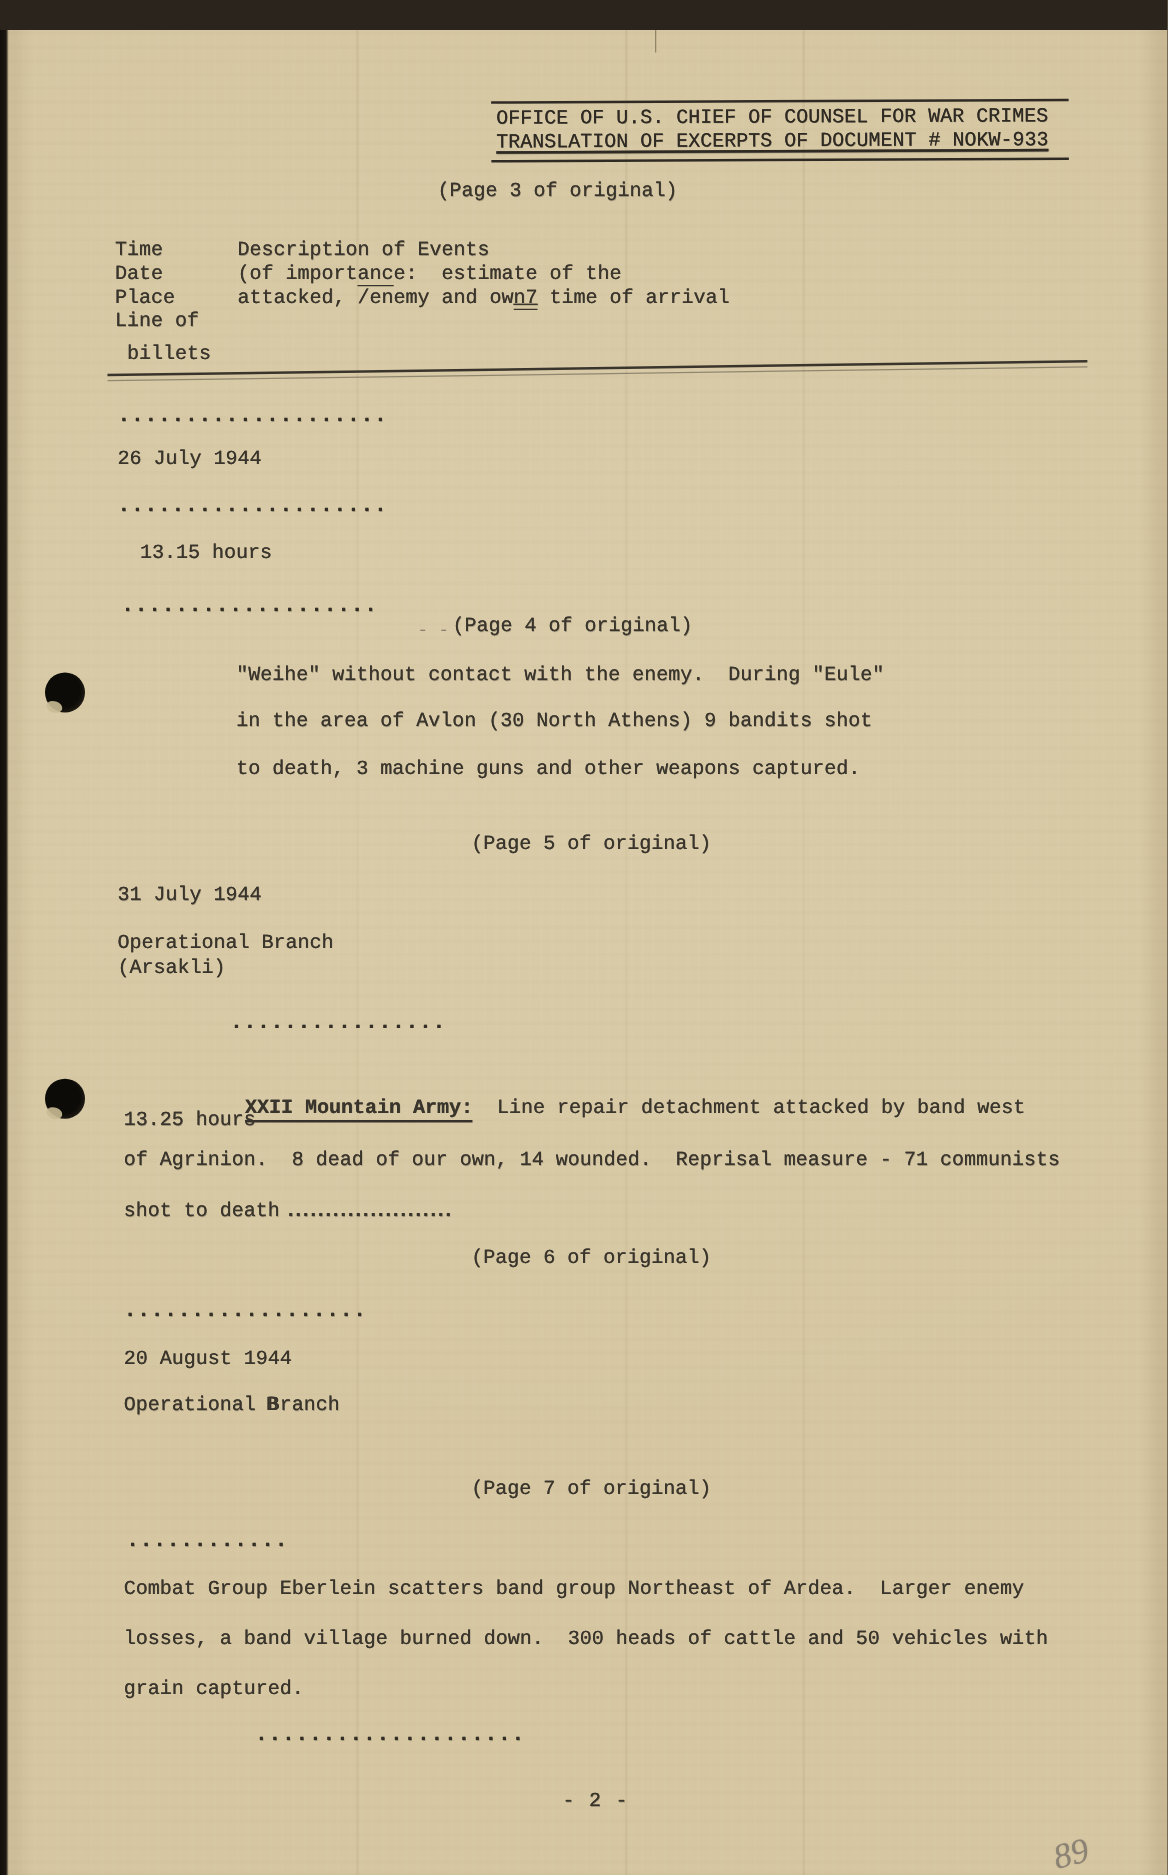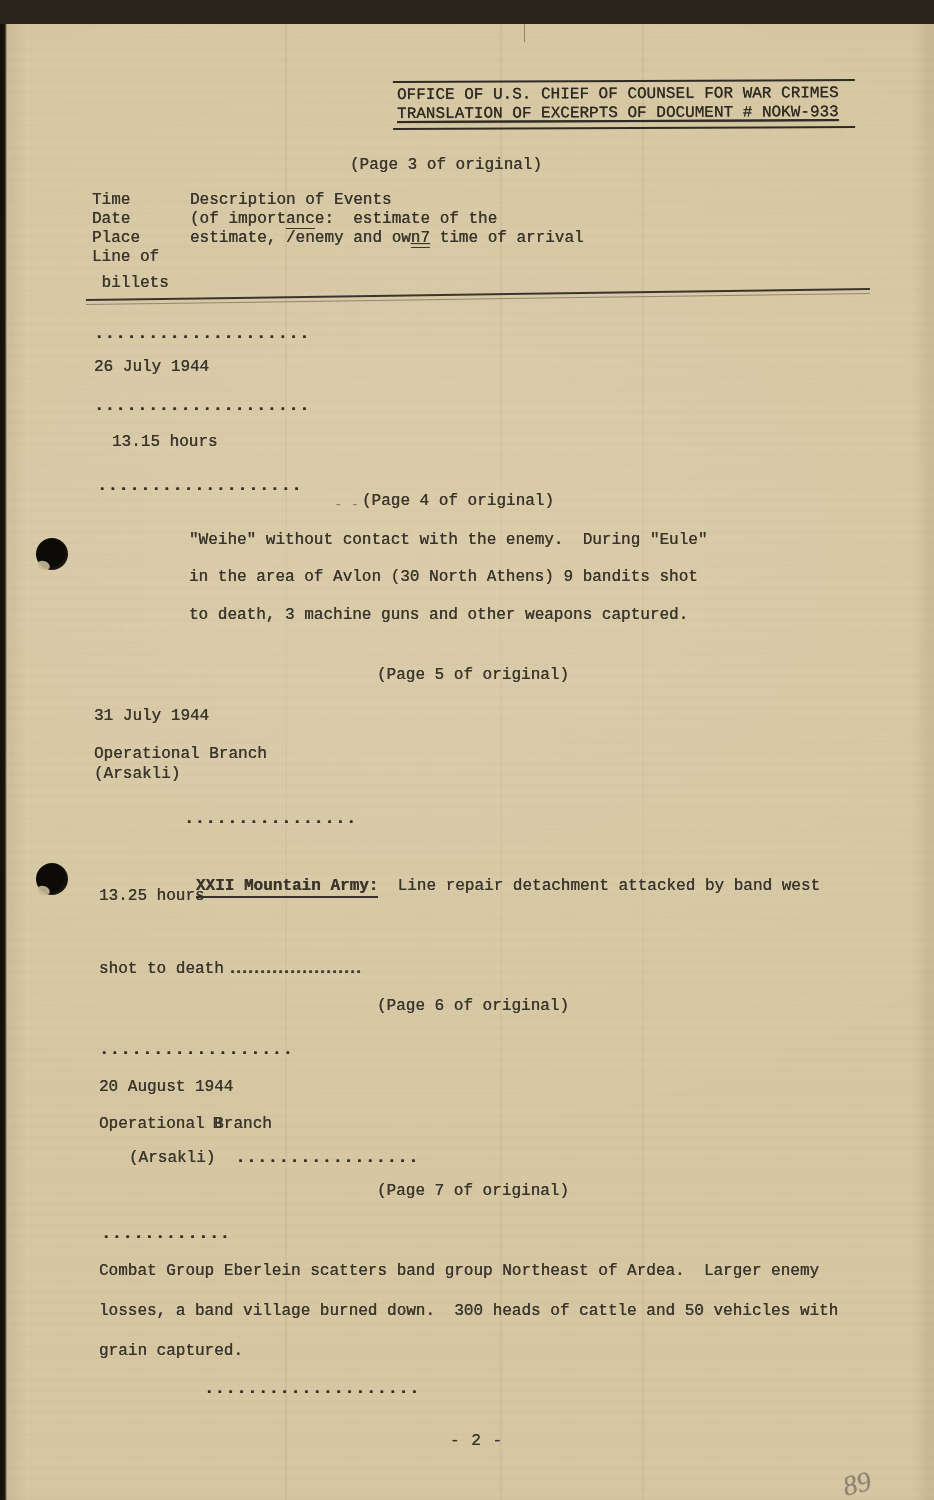--- a/index.html
+++ b/index.html
@@ -113,31 +113,31 @@
     </div>
   <div class="hole" style="left:36px;top:839px">
       <div class="notch"></div>
     </div>
 
   <div class="stamp-box">
     <span class="t">OFFICE OF U.S. CHIEF OF COUNSEL FOR WAR CRIMES</span>
     <span class="t stamp-underline">TRANSLATION OF EXCERPTS OF DOCUMENT # NOKW-933</span>
   </div>
 
-  <div class="t" style="left:350px;top:132px">(Page 3 of original)</div>
+  <div class="t" style="left:350px;top:120px">(Page 3 of original)</div>
 
   <div class="t" style="left:92px;top:167px">Time</div>
   <div class="t" style="left:92px;top:186px">Date</div>
   <div class="t" style="left:92px;top:205px">Place</div>
   <div class="t" style="left:92px;top:224px">Line of</div>
   <div class="t" style="left:92px;top:250px"> billets</div>
 
   <div class="t" style="left:190px;top:167px">Description of Events</div>
   <div class="t" style="left:190px;top:186px">(of importance:  estimate of the</div>
-  <div class="t" style="left:190px;top:205px"><span>estimate, </span><span class="bracket-open">/en</span><span>emy and ow</span><span class="bracket-close">n7</span><span> time of arrival</span></div>
+  <div class="t" style="left:190px;top:205px"><span>attacked, </span><span class="bracket-open">/en</span><span>emy and ow</span><span class="bracket-close">n7</span><span> time of arrival</span></div>
 
   <div class="rule-main"></div>
 
   <div class="t dots" style="left:94px;top:300px">....................</div>
   <div class="t" style="left:94px;top:334px">26 July 1944</div>
   <div class="t dots" style="left:94px;top:372px">....................</div>
   <div class="t" style="left:112px;top:409px">13.15 hours</div>
   <div class="t dots" style="left:97px;top:452px">...................</div>
 
   <div class="t pencil" style="left:334px;top:472px">- -</div>
@@ -148,27 +148,27 @@
   <div class="t" style="left:189px;top:582px">to death, 3 machine guns and other weapons captured.</div>
 
   <div class="t" style="left:377px;top:642px">(Page 5 of original)</div>
   <div class="t" style="left:94px;top:683px">31 July 1944</div>
   <div class="t" style="left:94px;top:721px">Operational Branch</div>
   <div class="t" style="left:94px;top:741px">(Arsakli)</div>
   <div class="t dots" style="left:184px;top:785px">................</div>
   <div class="t" style="left:99px;top:863px">13.25 hours</div>
 
   <div class="t" style="left:196px;top:853px"><span class="army-underline">XXII Mountain Army:</span><span>  Line repair detachment attacked by band west</span></div>
+  <div class="t" style="left:99px;top:895px">of Agrinion.  8 dead of our own, 14 wounded.  Reprisal measure - 71 communists</div>
   <div class="t" style="left:99px;top:936px"><span>shot to death</span><span class="dots-dense">......................</span></div>
 
   <div class="t" style="left:377px;top:973px">(Page 6 of original)</div>
   <div class="t dots" style="left:99px;top:1016px">..................</div>
   <div class="t" style="left:99px;top:1054px">20 August 1944</div>
   <div class="t" style="left:99px;top:1091px"><span>Operational </span><span class="overstrike">B</span><span>ranch</span></div>
-  <div class="t" style="left:129px;top:1124px"><span>(Arsakli)</span><span class="dots" style="padding-left:20px">.................</span></div>
   <div class="t" style="left:377px;top:1158px">(Page 7 of original)</div>
 
   <div class="t dots" style="left:101px;top:1200px">............</div>
   <div class="t" style="left:99px;top:1238px">Combat Group Eberlein scatters band group Northeast of Ardea.  Larger enemy</div>
   <div class="t" style="left:99px;top:1278px">losses, a band village burned down.  300 heads of cattle and 50 vehicles with</div>
   <div class="t" style="left:99px;top:1318px">grain captured.</div>
   <div class="t dots" style="left:204px;top:1355px">....................</div>
 
   <div class="t footer-page" style="left:450px;top:1408px">- 2 -</div>
 

